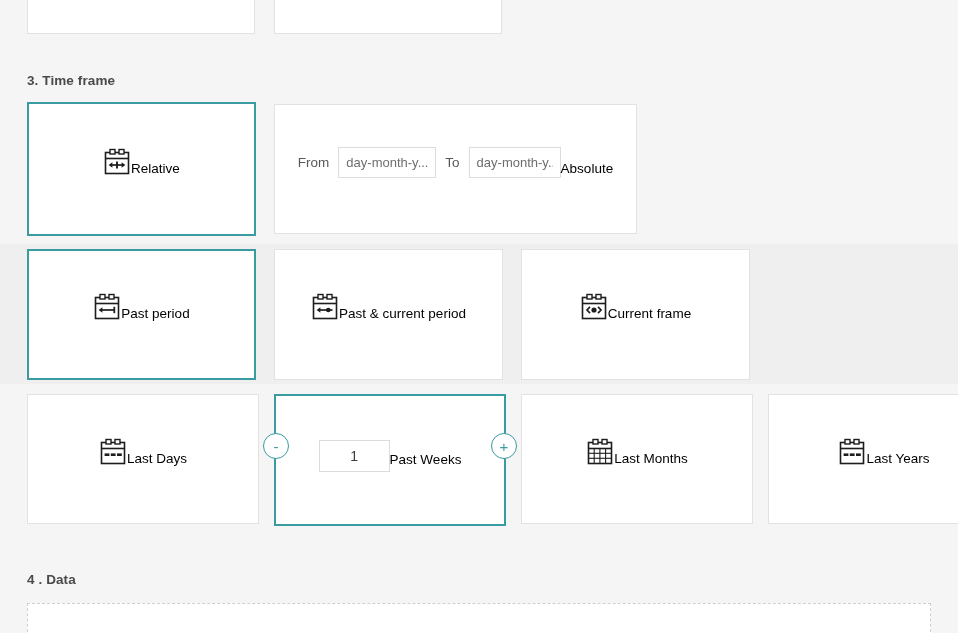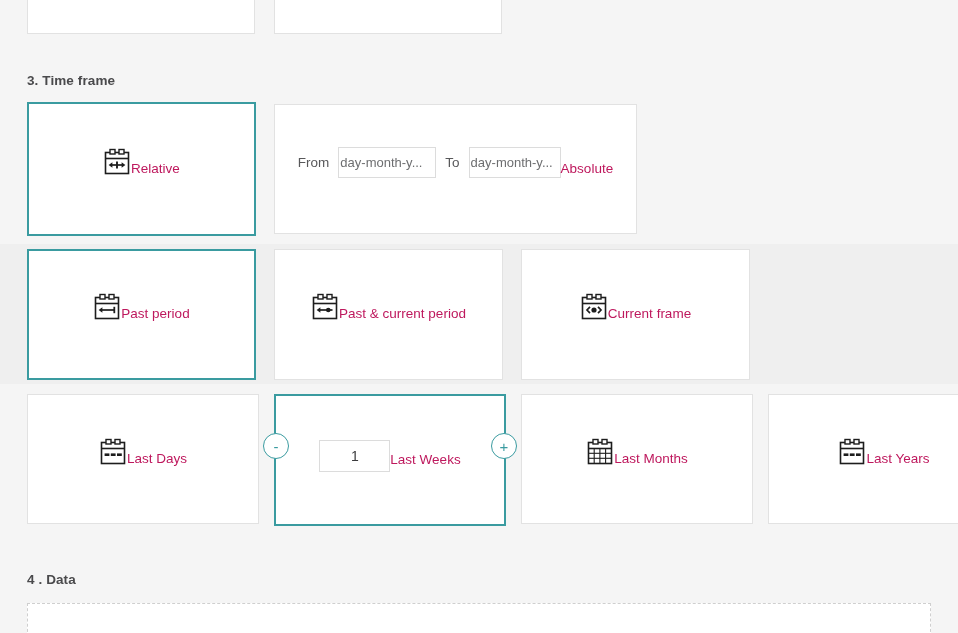--- a/index.html
+++ b/index.html
@@ -56,21 +56,21 @@
     display: flex;
     flex-direction: row;
     align-items: center;
     justify-content: center;
   }
   .card.selected {
     border: 2px solid #3a9ba0;
   }
   .card-label {
     font-size: 13.5px;
-    color: #be185d;
+    color: #000000;
     text-align: center;
     line-height: 1.2;
     white-space: nowrap;
   }
   .card-icon {
     margin-bottom: 14px;
     line-height: 0;
   }
 
   
@@ -90,21 +90,21 @@
   }
   .date-input {
     width: 98px;
     height: 31px;
     border: 1px solid #dcdcdc;
     background: #ffffff;
     box-sizing: border-box;
     font-family: "Liberation Sans", sans-serif;
     font-size: 13px;
     color: #6d6e70;
-    padding: 0 1px;
+    padding: 0 7px;
     outline: none;
   }
   .date-input::placeholder { color: #6d6e70; }
   #date-to { width: 92px; }
 
   
   .grey-band {
     position: absolute;
     left: 0;
     top: 244px;
@@ -263,21 +263,21 @@
       <rect x="5.6" y="15.4" width="4.8" height="2.6" fill="#1d1d1d"></rect>
       <rect x="11.8" y="15.4" width="4.8" height="2.6" fill="#1d1d1d"></rect>
       <rect x="18" y="15.4" width="4.8" height="2.6" fill="#1d1d1d"></rect>
     </svg>
   </span>
   <span class="card-label">Last Days</span>
 </div>
 
 <div class="card selected" id="card-last-weeks">
   <input class="count-input" type="text" value="1" style="">
-  <span class="card-label">Last Weeks</span>
+  <span class="card-label">Past Weeks</span>
 </div>
 
 <button class="stepper-btn" id="stepper-minus">-</button>
 <button class="stepper-btn" id="stepper-plus">+</button>
 
 <div class="card" id="card-last-months">
   <span class="card-icon">
     <svg width="28" height="29" viewBox="0 0 28 29">
       <rect x="2.5" y="4.5" width="23" height="21" fill="#fff" stroke="#1d1d1d" stroke-width="1.6"></rect>
       <rect x="7" y="1.5" width="5" height="4.5" fill="#fff" stroke="#1d1d1d" stroke-width="1.4"></rect>

